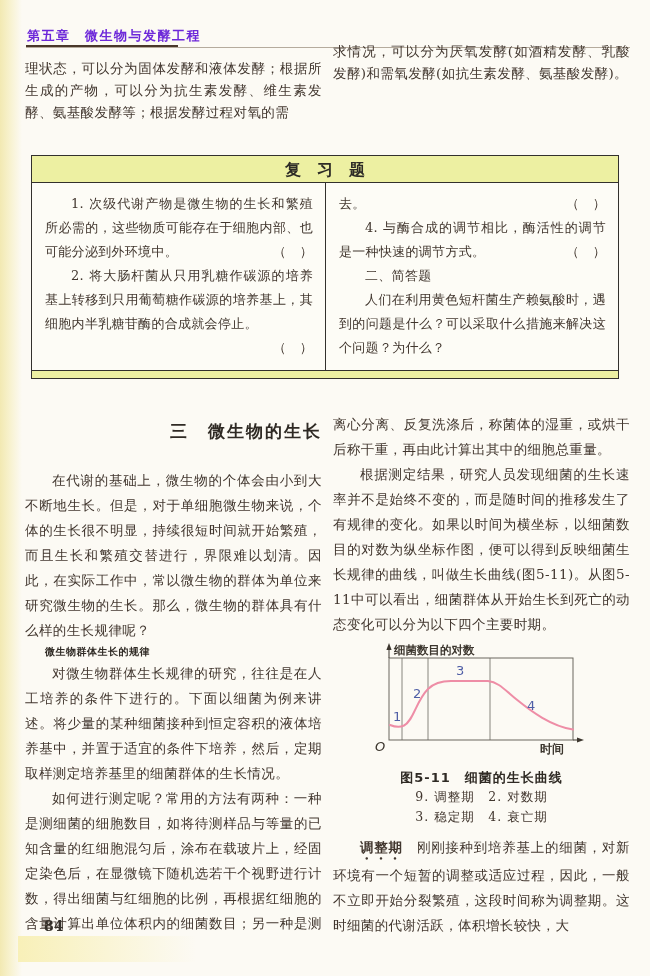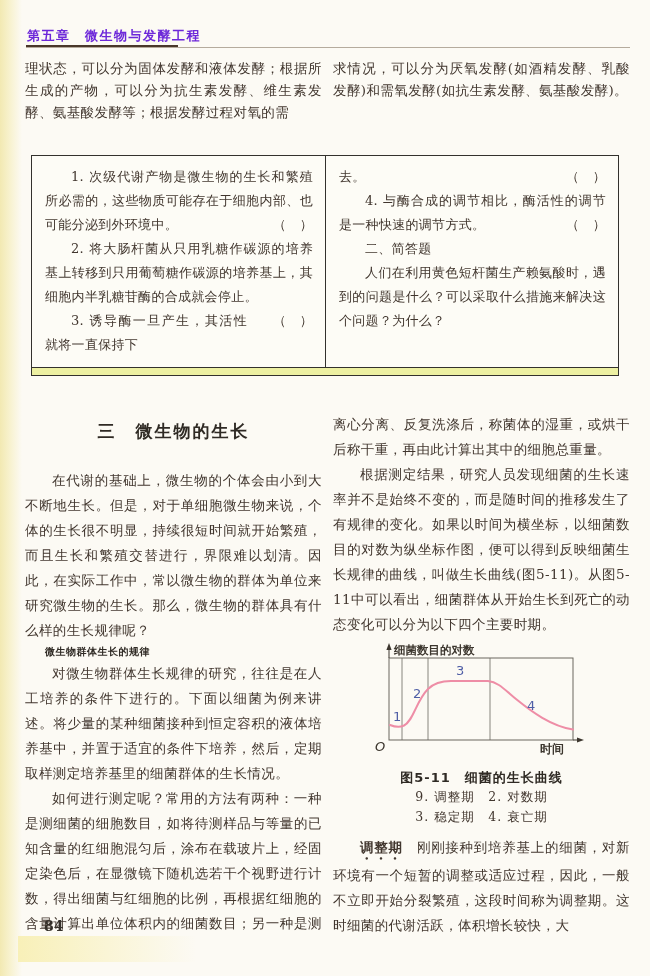--- a/index.html
+++ b/index.html
@@ -35,21 +35,21 @@
     font-size:16px;letter-spacing:16px;padding-left:16px;color:#2d2b26;}
   .review-body{display:flex;}
   .review-col{width:50%;padding:9px 12px 10px 13px;box-sizing:border-box;
     font-size:13px;line-height:24px;text-align:justify;letter-spacing:0.3px;}
   .review-col.rc2{border-left:1px solid #33312d;}
   .review-foot{height:7px;background:#edf0a2;border-top:1px solid #33312d;}
   .blank{float:right;}
 
   
   .sec-head{font-family:"DejaVu Sans","Liberation Sans",sans-serif;font-weight:bold;
-    font-size:17px;text-align:center;letter-spacing:2px;color:#2f2a24;margin:0 0 25px 0;}
+    font-size:17px;text-align:right;letter-spacing:2px;color:#2f2a24;margin:0 0 25px 0;}
   .sub-head{font-family:"DejaVu Sans","Liberation Sans",sans-serif;font-weight:bold;
     font-size:10px;color:#2f2a24;margin:2px 0 2px 0;padding-left:2em;letter-spacing:0.5px;}
   .body-txt{font-size:13.5px;line-height:25px;text-align:justify;letter-spacing:0.4px;}
 
   
   .fig{margin-top:4px;text-align:center;}
   .fig-caption{font-family:"DejaVu Sans","Liberation Sans",sans-serif;font-weight:bold;
     font-size:13px;color:#2f2a24;margin-top:6px;letter-spacing:1px;}
   .fig-legend{font-size:12.5px;line-height:20px;color:#41362e;letter-spacing:1px;}
 
@@ -68,30 +68,32 @@
   <div class="left-edge"></div>
   <div class="bottom-left-wash"></div>
 
   <div class="hdr">第五章　微生物与发酵工程</div>
   <div class="hdr-rule-thick"></div>
   <div class="hdr-rule-thin"></div>
 
   <div class="col-l txt" style="top:57px;">
     <p>理状态，可以分为固体发酵和液体发酵；根据所生成的产物，可以分为抗生素发酵、维生素发酵、氨基酸发酵等；根据发酵过程对氧的需</p>
   </div>
-  <div class="col-r txt" style="top:57px;">
+  <div class="col-r txt" style="top:40px;">
     <p>求情况，可以分为厌氧发酵(如酒精发酵、乳酸发酵)和需氧发酵(如抗生素发酵、氨基酸发酵)。</p>
   </div>
 
   <div class="review">
+    <div class="review-head">
+      <span class="review-title">复习题</span>
+    </div>
     <div class="review-body">
       <div class="review-col rc1">
         <p class="ind"><span>1. 次级代谢产物是微生物的生长和繁殖所必需的，这些物质可能存在于细胞内部、也可能分泌到外环境中。</span><span class="blank">（　）</span></p>
         <p class="ind"><span>2. 将大肠杆菌从只用乳糖作碳源的培养基上转移到只用葡萄糖作碳源的培养基上，其细胞内半乳糖苷酶的合成就会停止。</span><span class="blank">（　）</span></p>
-        <p class="ind"><span>3. 诱导酶一旦产生，其活性就将一直保持下</span></p>
       </div>
       <div class="review-col rc2">
         <p><span>去。</span><span class="blank">（　）</span></p>
         <p class="ind"><span>4. 与酶合成的调节相比，酶活性的调节是一种快速的调节方式。</span><span class="blank">（　）</span></p>
         <p class="ind"><span>二、简答题</span></p>
         <p class="ind"><span>人们在利用黄色短杆菌生产赖氨酸时，遇到的问题是什么？可以采取什么措施来解决这个问题？为什么？</span></p>
       </div>
     </div>
     <div class="review-foot"></div>
   </div>

